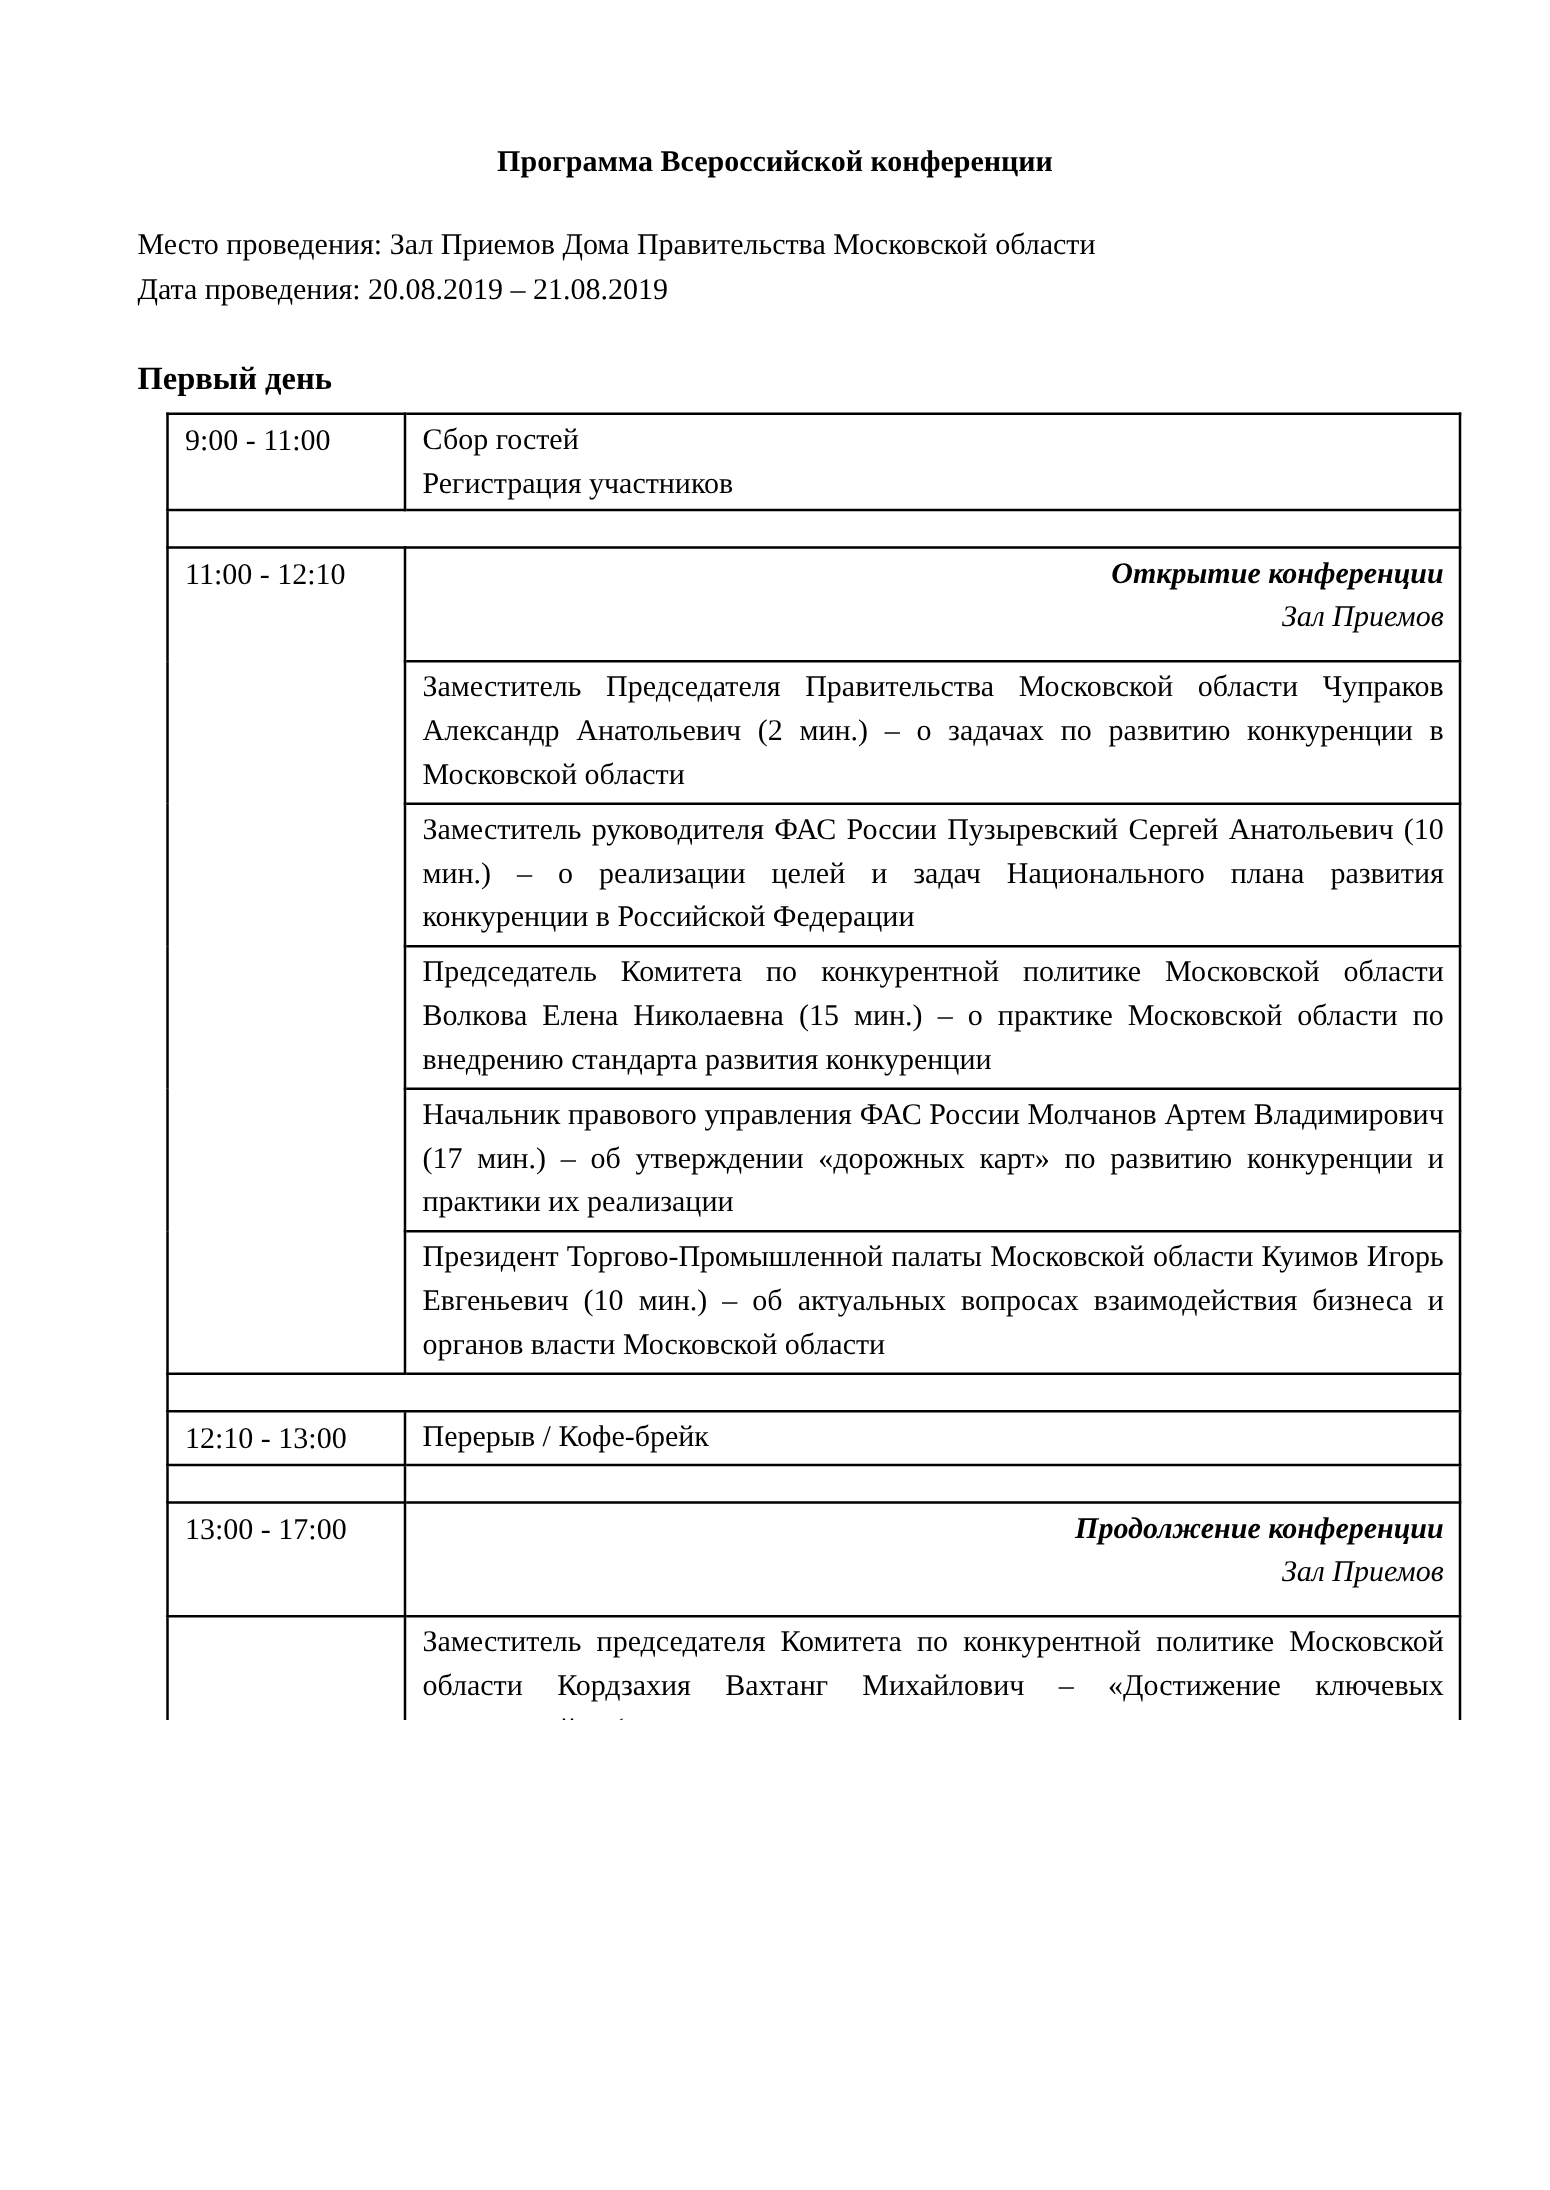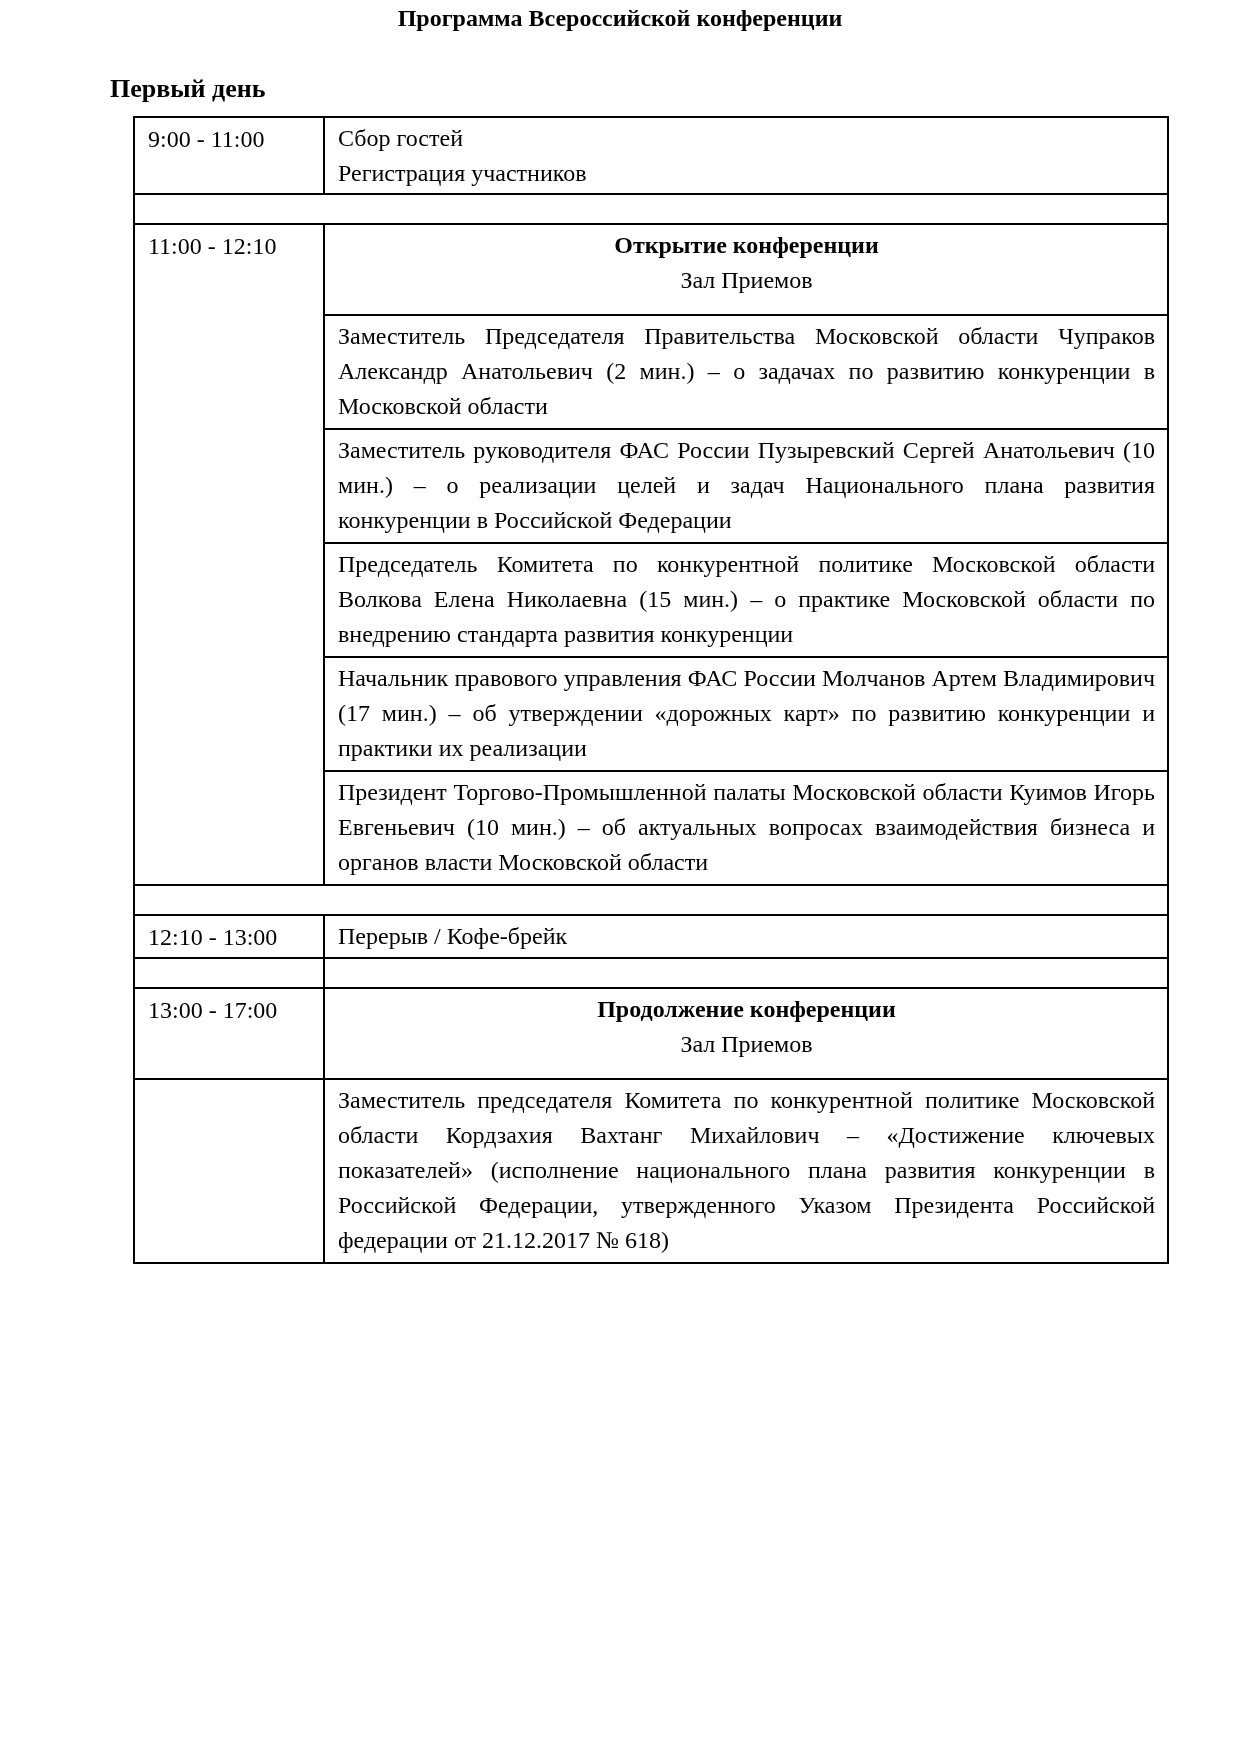--- a/index.html
+++ b/index.html
@@ -3,21 +3,21 @@
 <meta charset="utf-8">
 <style>
   * { box-sizing: border-box; }
   html, body { margin: 0; padding: 0; background: #ffffff; }
   body {
     width: 1240px; height: 1752px;
     font-family: "Liberation Serif", "DejaVu Serif", serif;
     color: #000000;
     -webkit-font-smoothing: antialiased;
   }
-  .page { width: 1240px; height: 1376px; overflow: hidden; }
+  .page { width: 1240px; height: 1376px; padding-top: 112px; overflow: hidden; }
 
   .doc-header { margin: 0 110px; }
   .doc-title {
     text-align: center; font-weight: bold;
     font-size: 24px; line-height: 36px; margin: 0;
   }
   .doc-subtitle {
     text-align: center; font-size: 24px; line-height: 37px;
     margin: 0 auto; max-width: 900px;
   }
@@ -38,32 +38,36 @@
   col.col-time { width: 190px; }
   col.col-content { width: 844px; }
   td {
     border: 2px solid #000000;
     vertical-align: top;
     font-size: 24px; line-height: 35px;
     padding: 3px 12px 2px 13px;
   }
   td.time-cell { padding-top: 4px; }
   td.justify { text-align: justify; padding-bottom: 4px; }
-  td.session-head { text-align: center; padding-bottom: 16px; }
+  td.session-head { text-align: right; padding-bottom: 16px; font-style: italic; }
   .session-title { font-weight: bold; }
   tr.spacer td { height: 30px; padding: 0; }
 </style>
 </head>
 <body>
 
 <div class="page">
 
   <div class="doc-header">
     <p class="doc-title">Программа Всероссийской конференции</p>
 
+    <div class="meta-block">
+      <p class="doc-meta">Место проведения: Зал Приемов Дома Правительства Московской области</p>
+      <p class="doc-meta">Дата проведения: 20.08.2019 – 21.08.2019</p>
+    </div>
 
     <div class="day-block">
       <p class="day-heading">Первый день</p>
     </div>
   </div>
 
   <table class="schedule">
     <colgroup>
       <col class="col-time">
       <col class="col-content">

